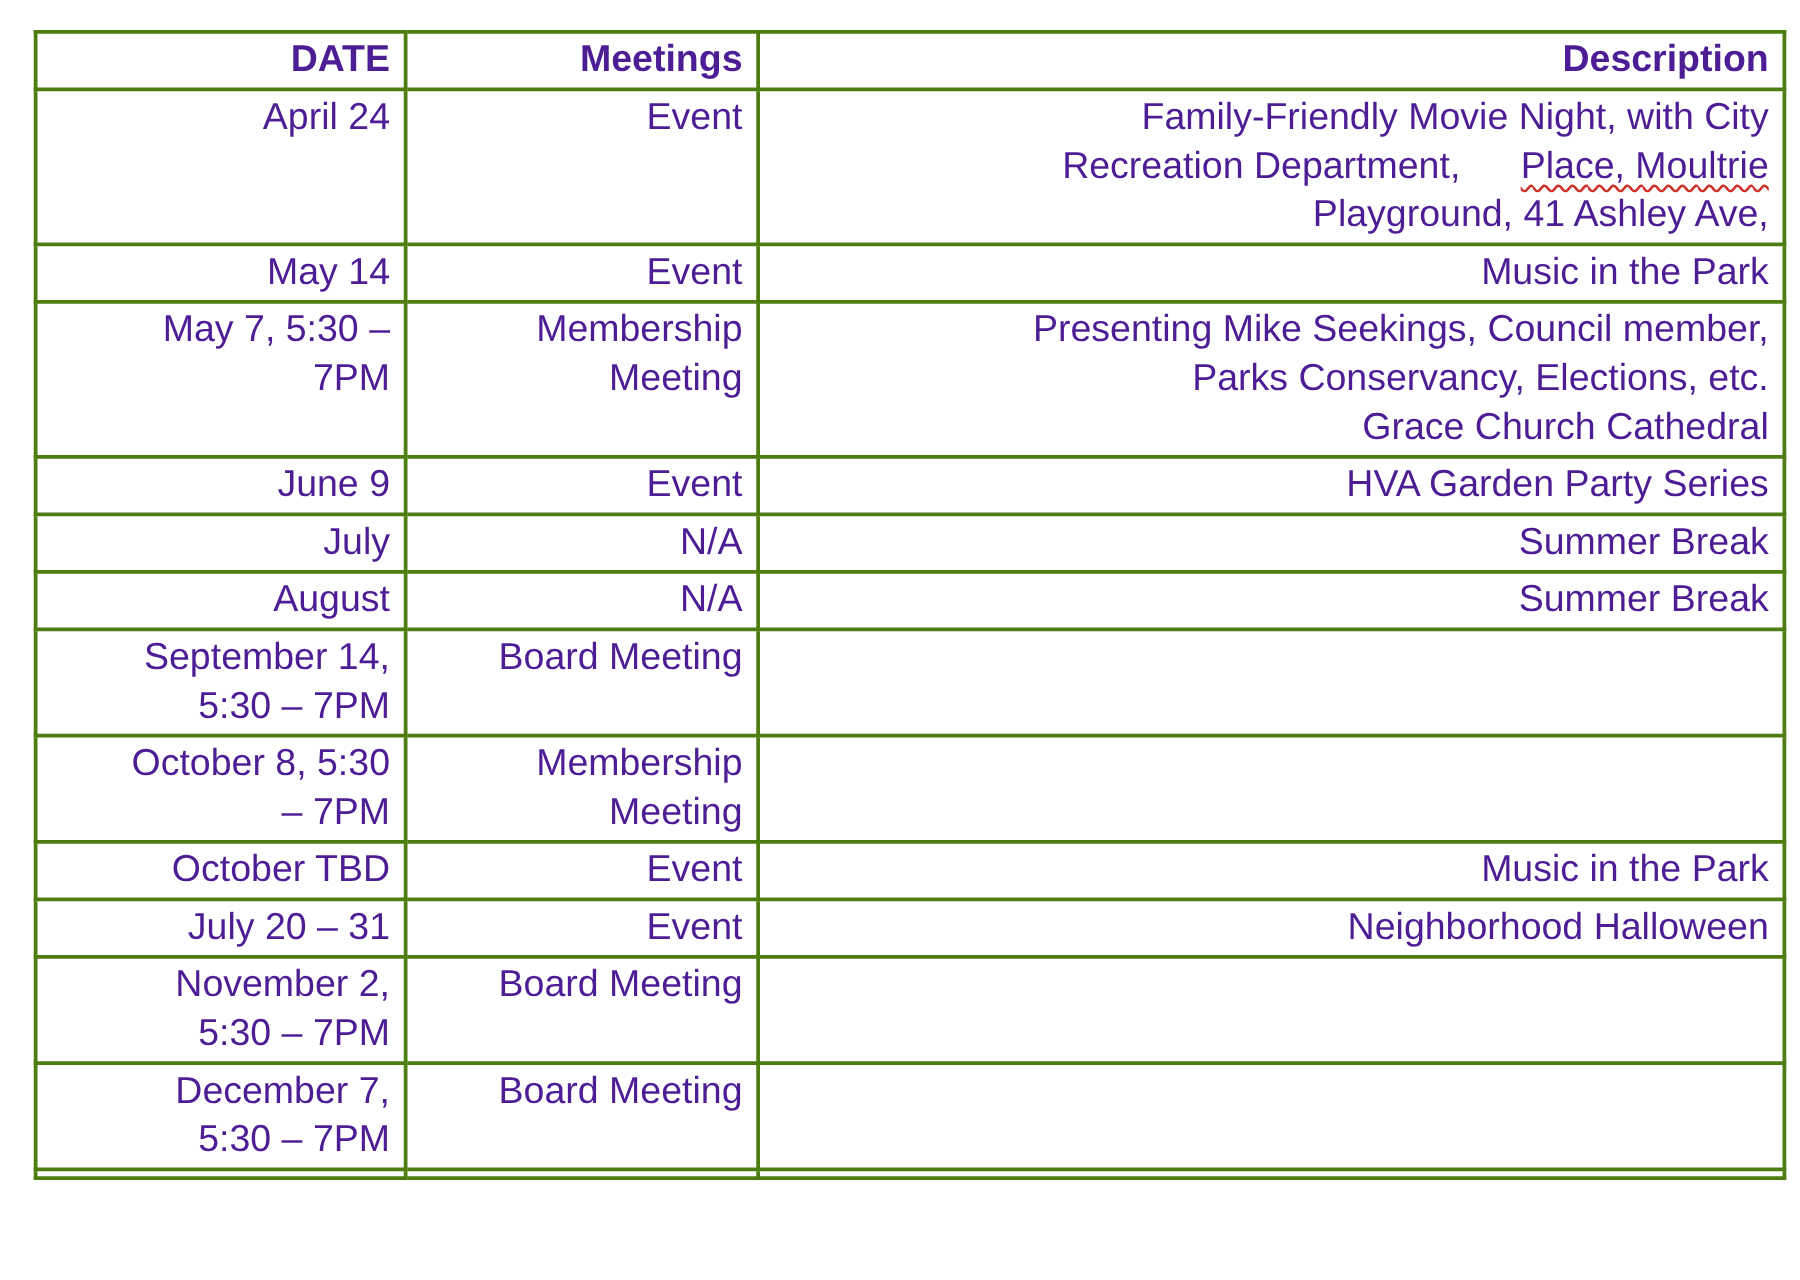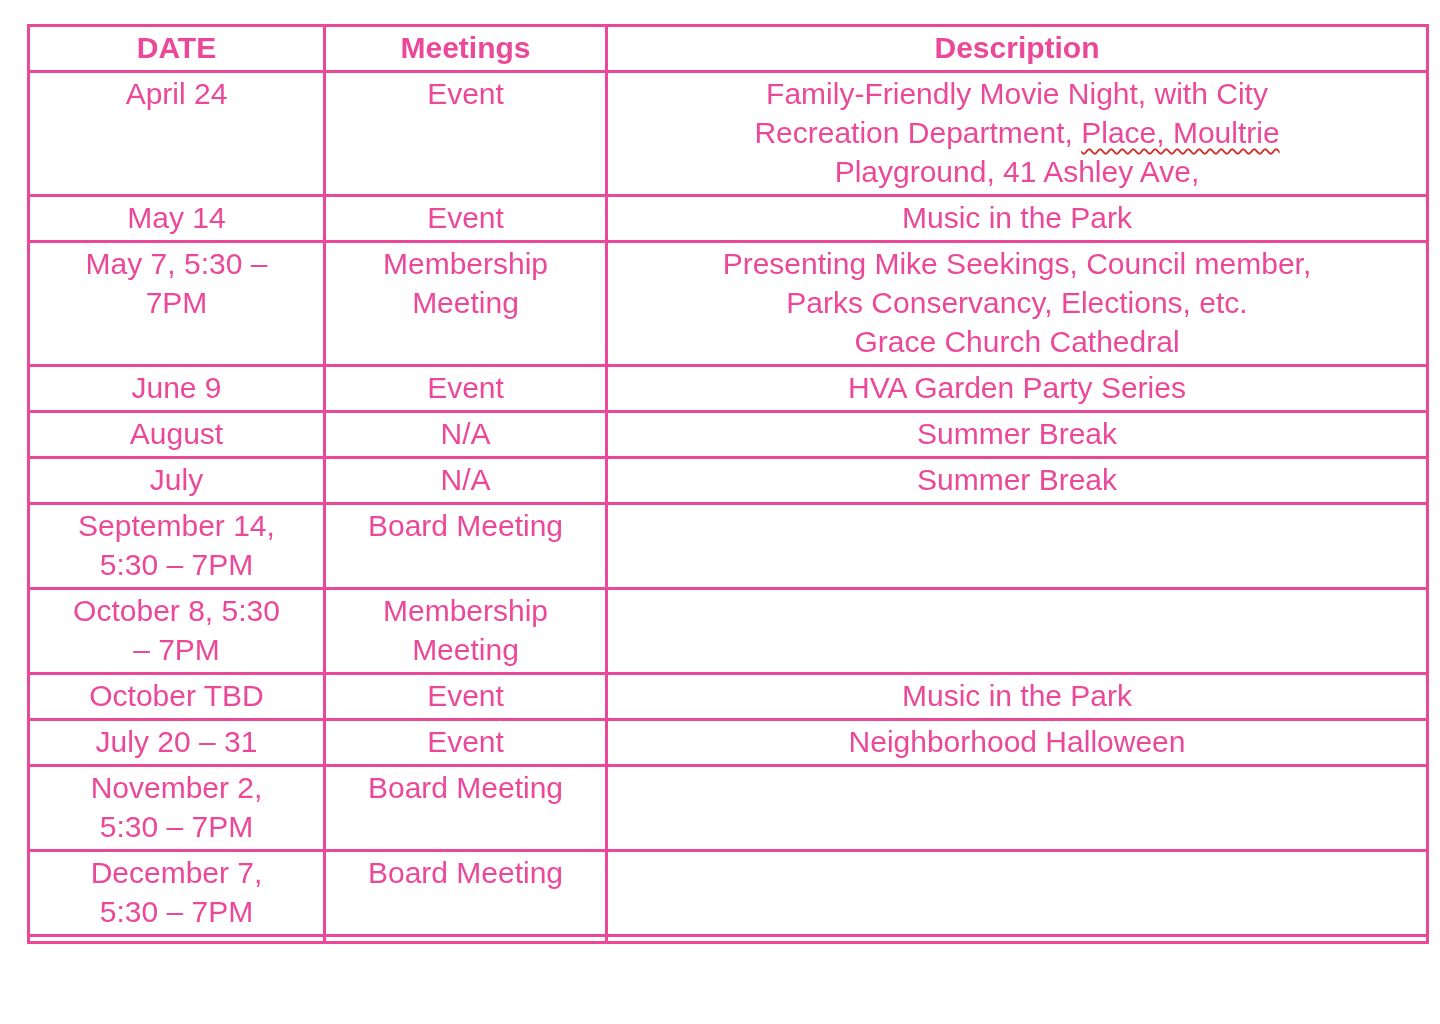--- a/index.html
+++ b/index.html
@@ -21,39 +21,40 @@
     left: 27px;
     top: 24px;
     width: 1399px;
     border-collapse: collapse;
     table-layout: fixed;
   }
   col.c1 { width: 296px; }
   col.c2 { width: 282px; }
   col.c3 { width: 821px; }
   th, td {
-    border: 3px solid #ec4899;
+    border: 3px solid #4d7c0f;
     vertical-align: top;
-    text-align: center;
+    text-align: right;
     padding: 1px 11px 3px 11px;
     font-size: 30px;
     line-height: 39px;
     font-weight: 400;
-    color: #ec4899;
+    color: #4c1d95;
     overflow: hidden;
   }
   thead th { font-weight: 700; }
   tr.event td { font-weight: 400; }
   .line { white-space: nowrap; }
   .wavy {
     text-decoration-line: underline;
     text-decoration-style: wavy;
     text-decoration-color: #cd3228;
     text-decoration-thickness: 2px;
     text-underline-offset: 5px;
+    margin-left: 40px;
   }
 </style>
 </head>
 <body>
 
 <div class="page">
   <table class="schedule">
     <colgroup>
       <col class="c1">
       <col class="c2">
@@ -112,32 +113,32 @@
           </td>
           <td class="meeting-cell">
             <div class="line"><span>Event</span></div>
           </td>
           <td class="description-cell">
             <div class="line"><span>HVA Garden Party Series</span></div>
           </td>
         </tr>
         <tr>
           <td class="date-cell">
+            <div class="line"><span>July</span></div>
+          </td>
+          <td class="meeting-cell">
+            <div class="line"><span>N/A</span></div>
+          </td>
+          <td class="description-cell">
+            <div class="line"><span>Summer Break</span></div>
+          </td>
+        </tr>
+        <tr>
+          <td class="date-cell">
             <div class="line"><span>August</span></div>
-          </td>
-          <td class="meeting-cell">
-            <div class="line"><span>N/A</span></div>
-          </td>
-          <td class="description-cell">
-            <div class="line"><span>Summer Break</span></div>
-          </td>
-        </tr>
-        <tr>
-          <td class="date-cell">
-            <div class="line"><span>July</span></div>
           </td>
           <td class="meeting-cell">
             <div class="line"><span>N/A</span></div>
           </td>
           <td class="description-cell">
             <div class="line"><span>Summer Break</span></div>
           </td>
         </tr>
         <tr>
           <td class="date-cell">

